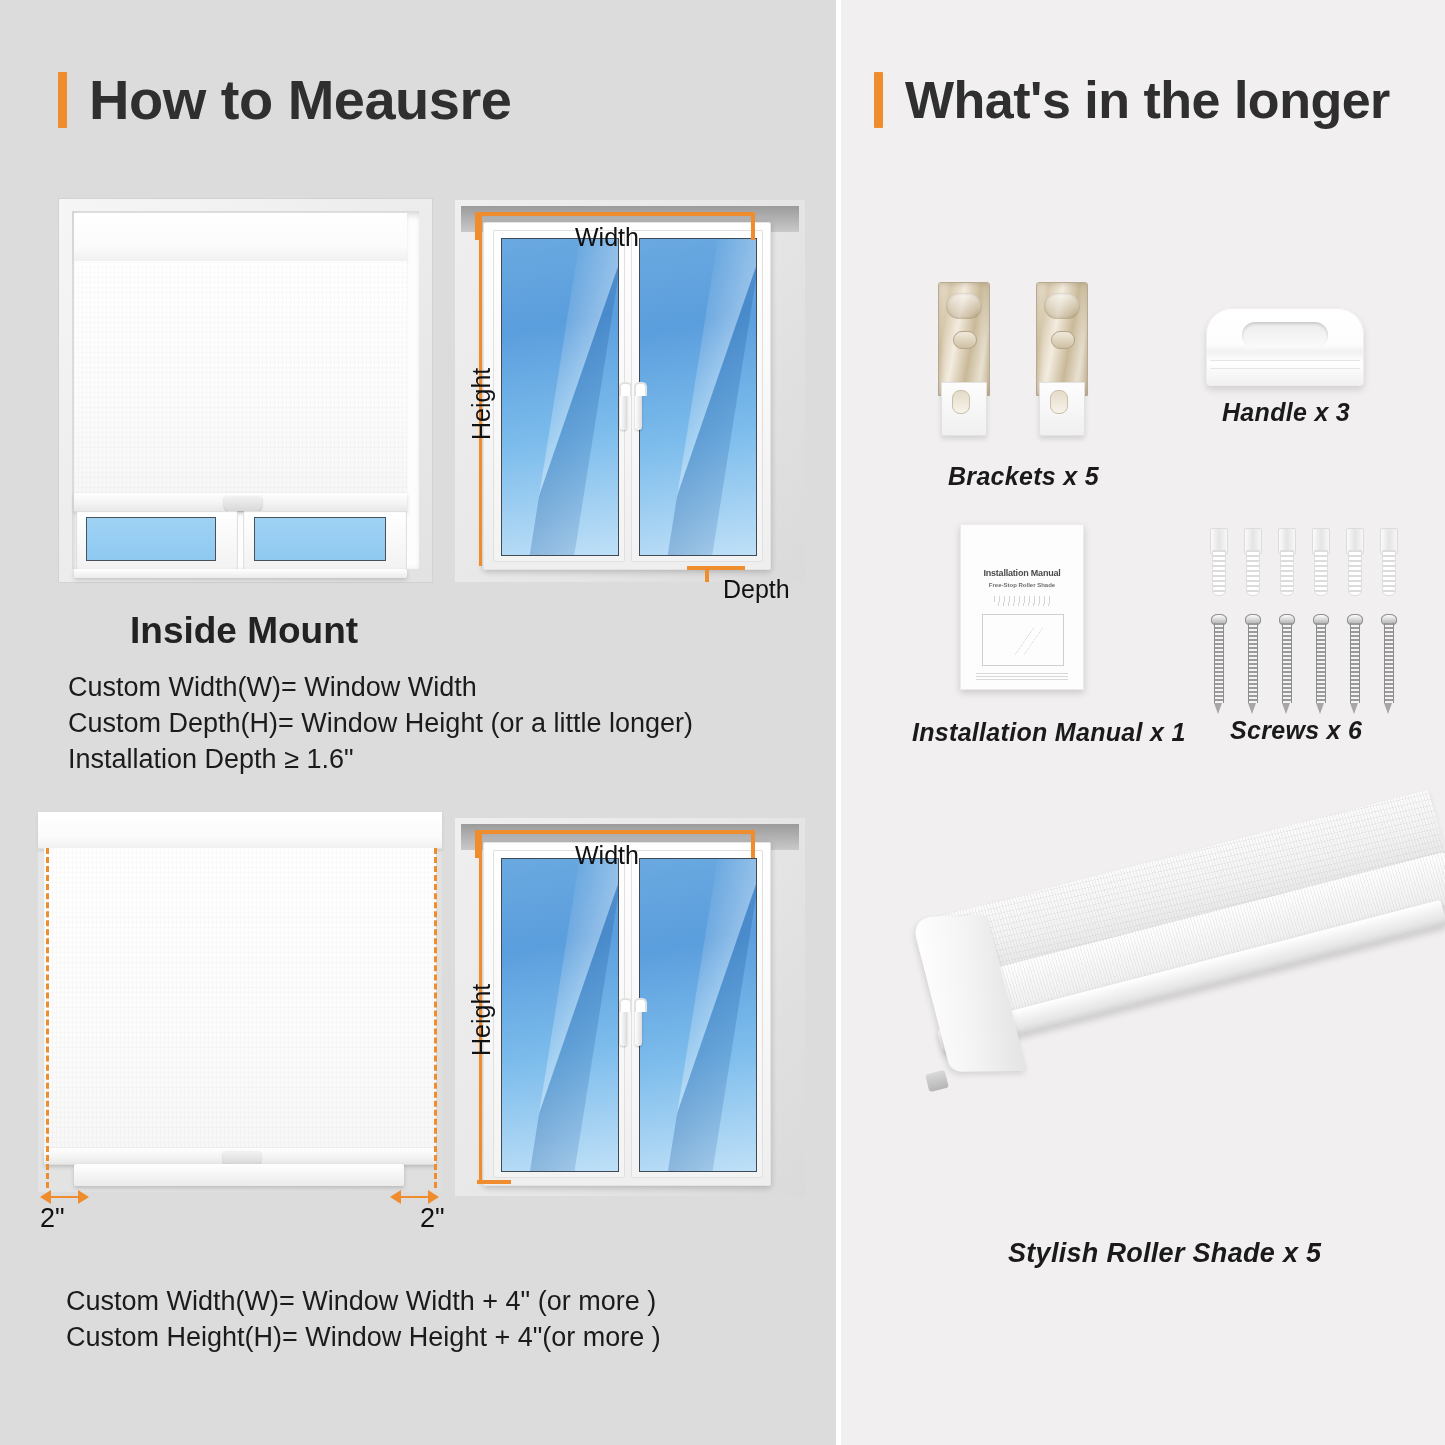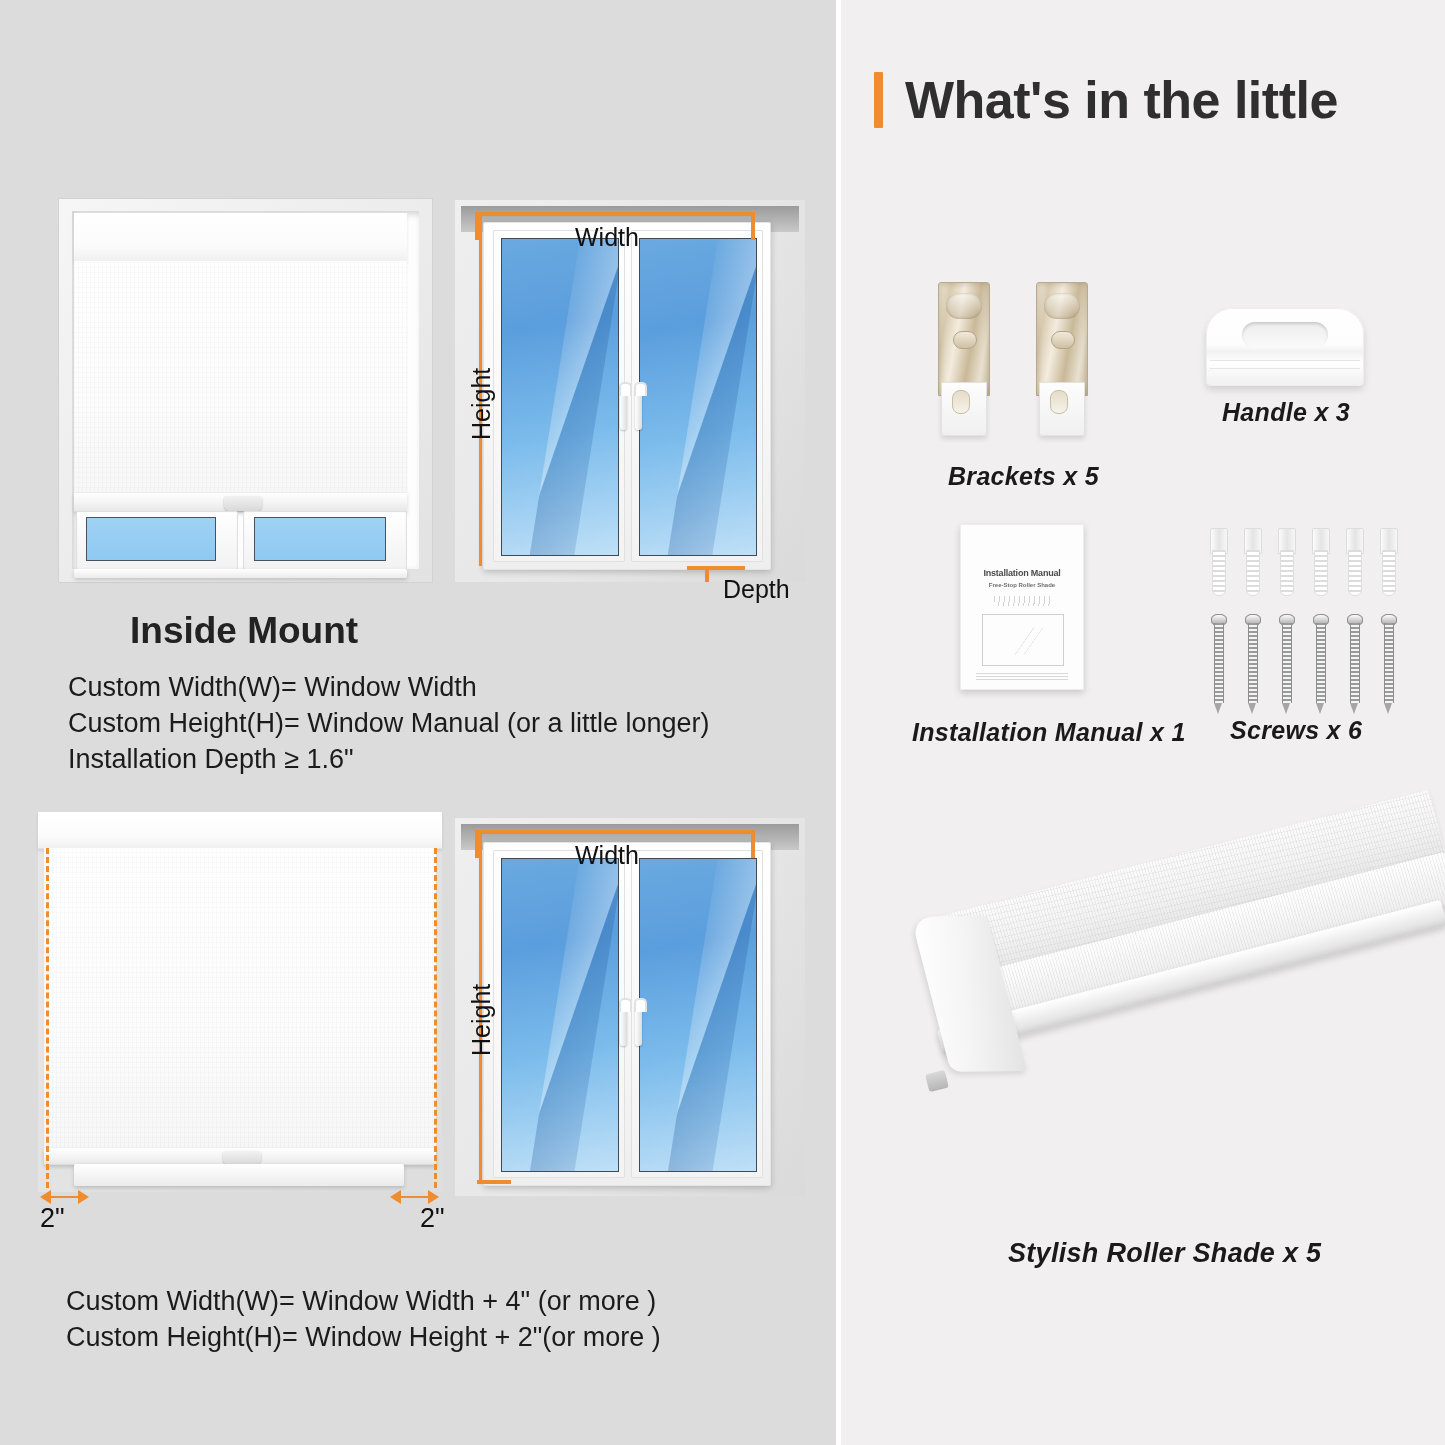--- a/index.html
+++ b/index.html
@@ -322,20 +322,24 @@
   }
 </style>
 </head>
 <body>
 
 <div class="page">
 
   <div class="panel-left"></div>
   <div class="divider"></div>
 
+  <div class="heading" id="h-measure">
+    <div class="bar"></div>
+    <div class="htxt">How to Meausre</div>
+  </div>
 
   <div class="win-box" style="left:58px;top:198px;width:375px;height:385px;">
     <div class="wall-frame"></div>
     <div class="recess" style="left:14px;top:13px;right:14px;bottom:14px;"></div>
     <div class="valance" style="left:16px;top:15px;width:333px;height:48px;"></div>
     <div class="fabric" style="left:16px;top:63px;width:333px;height:232px;"></div>
     <div class="bottomrail" style="left:16px;top:295px;width:333px;height:18px;"></div>
     <div class="pulltab" style="left:166px;top:298px;width:38px;height:15px;"></div>
 
     <div class="sash" style="left:18px;top:313px;width:160px;height:58px;"></div>
@@ -369,21 +373,21 @@
     <div class="mline" style="left:24px;top:14px;width:3px;height:352px;"></div>
     <div class="mlabel vert" style="left:12px;top:240px;">Height</div>
 
     <div class="mline" style="left:232px;top:366px;width:58px;height:4px;"></div>
     <div class="tick" style="left:250px;top:366px;width:4px;height:16px;"></div>
     <div class="mlabel" style="left:268px;top:375px;">Depth</div>
   </div>
 
   <div class="mount-title" style="left:130px;top:610px;">Inside Mount</div>
   <div class="spec-line" style="left:68px;top:672px;">Custom Width(W)= Window Width</div>
-  <div class="spec-line" style="left:68px;top:708px;">Custom Height(H)= Window Manual (or a little longer)</div>
+  <div class="spec-line" style="left:68px;top:708px;">Custom Depth(H)= Window Height (or a little longer)</div>
   <div class="spec-line" style="left:68px;top:744px;">Installation Depth ≥ 1.6"</div>
 
   <div class="win-box" style="left:38px;top:812px;width:404px;height:380px;">
     <div class="wall-frame" style="background:linear-gradient(135deg,#e8e8e8,#dedede);box-shadow:none;"></div>
     <div class="valance" style="left:0px;top:0px;width:404px;height:36px;"></div>
     <div class="fabric" style="left:6px;top:36px;width:392px;height:300px;"></div>
     <div class="bottomrail" style="left:6px;top:336px;width:392px;height:16px;"></div>
     <div class="pulltab" style="left:185px;top:339px;width:38px;height:14px;"></div>
     <div class="sill" style="left:36px;top:352px;width:330px;height:22px;"></div>
   </div>
@@ -421,27 +425,27 @@
     <div class="tick" style="left:20px;top:12px;width:4px;height:28px;"></div>
     <div class="tick" style="left:296px;top:12px;width:4px;height:28px;"></div>
     <div class="mlabel" style="left:120px;top:23px;">Width</div>
 
     <div class="mline" style="left:24px;top:14px;width:3px;height:350px;"></div>
     <div class="mlabel vert" style="left:12px;top:238px;">Height</div>
     <div class="mline" style="left:22px;top:362px;width:34px;height:4px;"></div>
   </div>
 
   <div class="spec-line" style="left:66px;top:1286px;">Custom Width(W)= Window Width + 4" (or more )</div>
-  <div class="spec-line" style="left:66px;top:1322px;">Custom Height(H)= Window Height + 2"(or more )</div>
+  <div class="spec-line" style="left:66px;top:1322px;">Custom Height(H)= Window Height + 4"(or more )</div>
 
   <div class="panel-right"></div>
 
   <div class="heading" id="h-package">
     <div class="bar"></div>
-    <div class="htxt">What's in the little</div>
+    <div class="htxt">What's in the longer</div>
   </div>
 
   <div class="bracket" style="left:938px;top:282px;">
     <div class="metal"></div>
     <div class="tab"></div>
     <div class="slot" style="left:14px;top:108px;"></div>
   </div>
   <div class="bracket" style="left:1036px;top:282px;">
     <div class="metal"></div>
     <div class="tab"></div>

